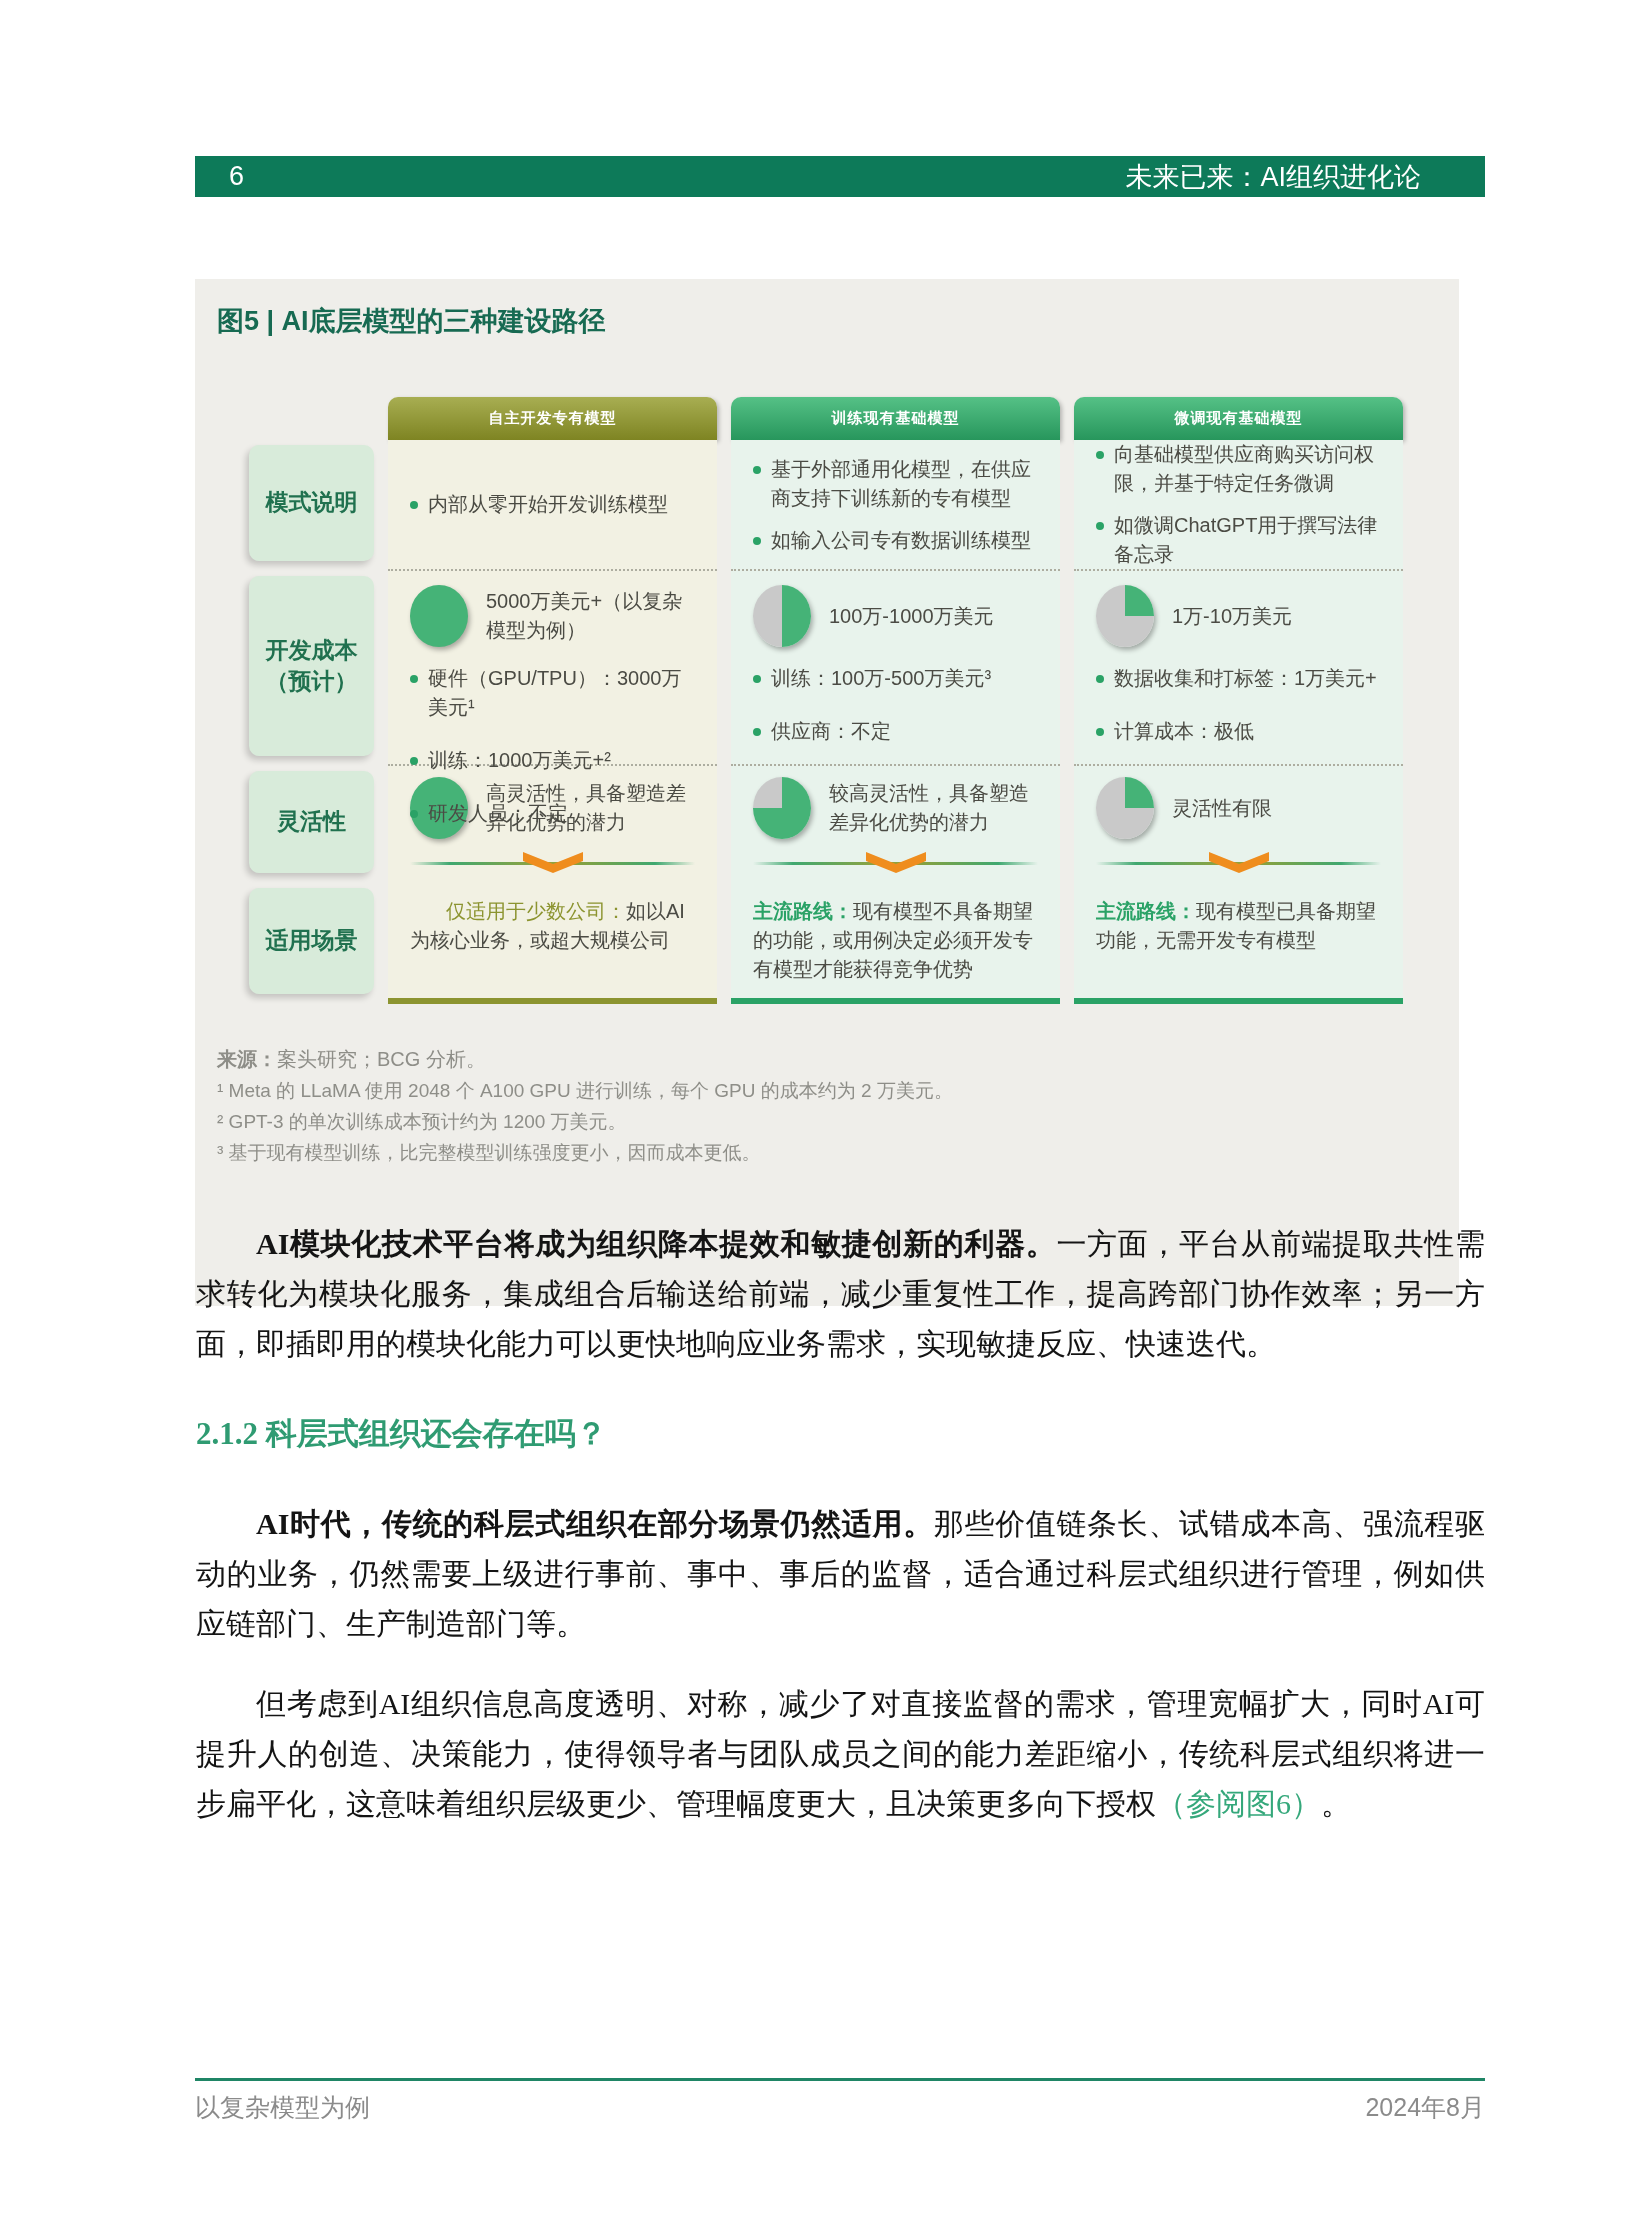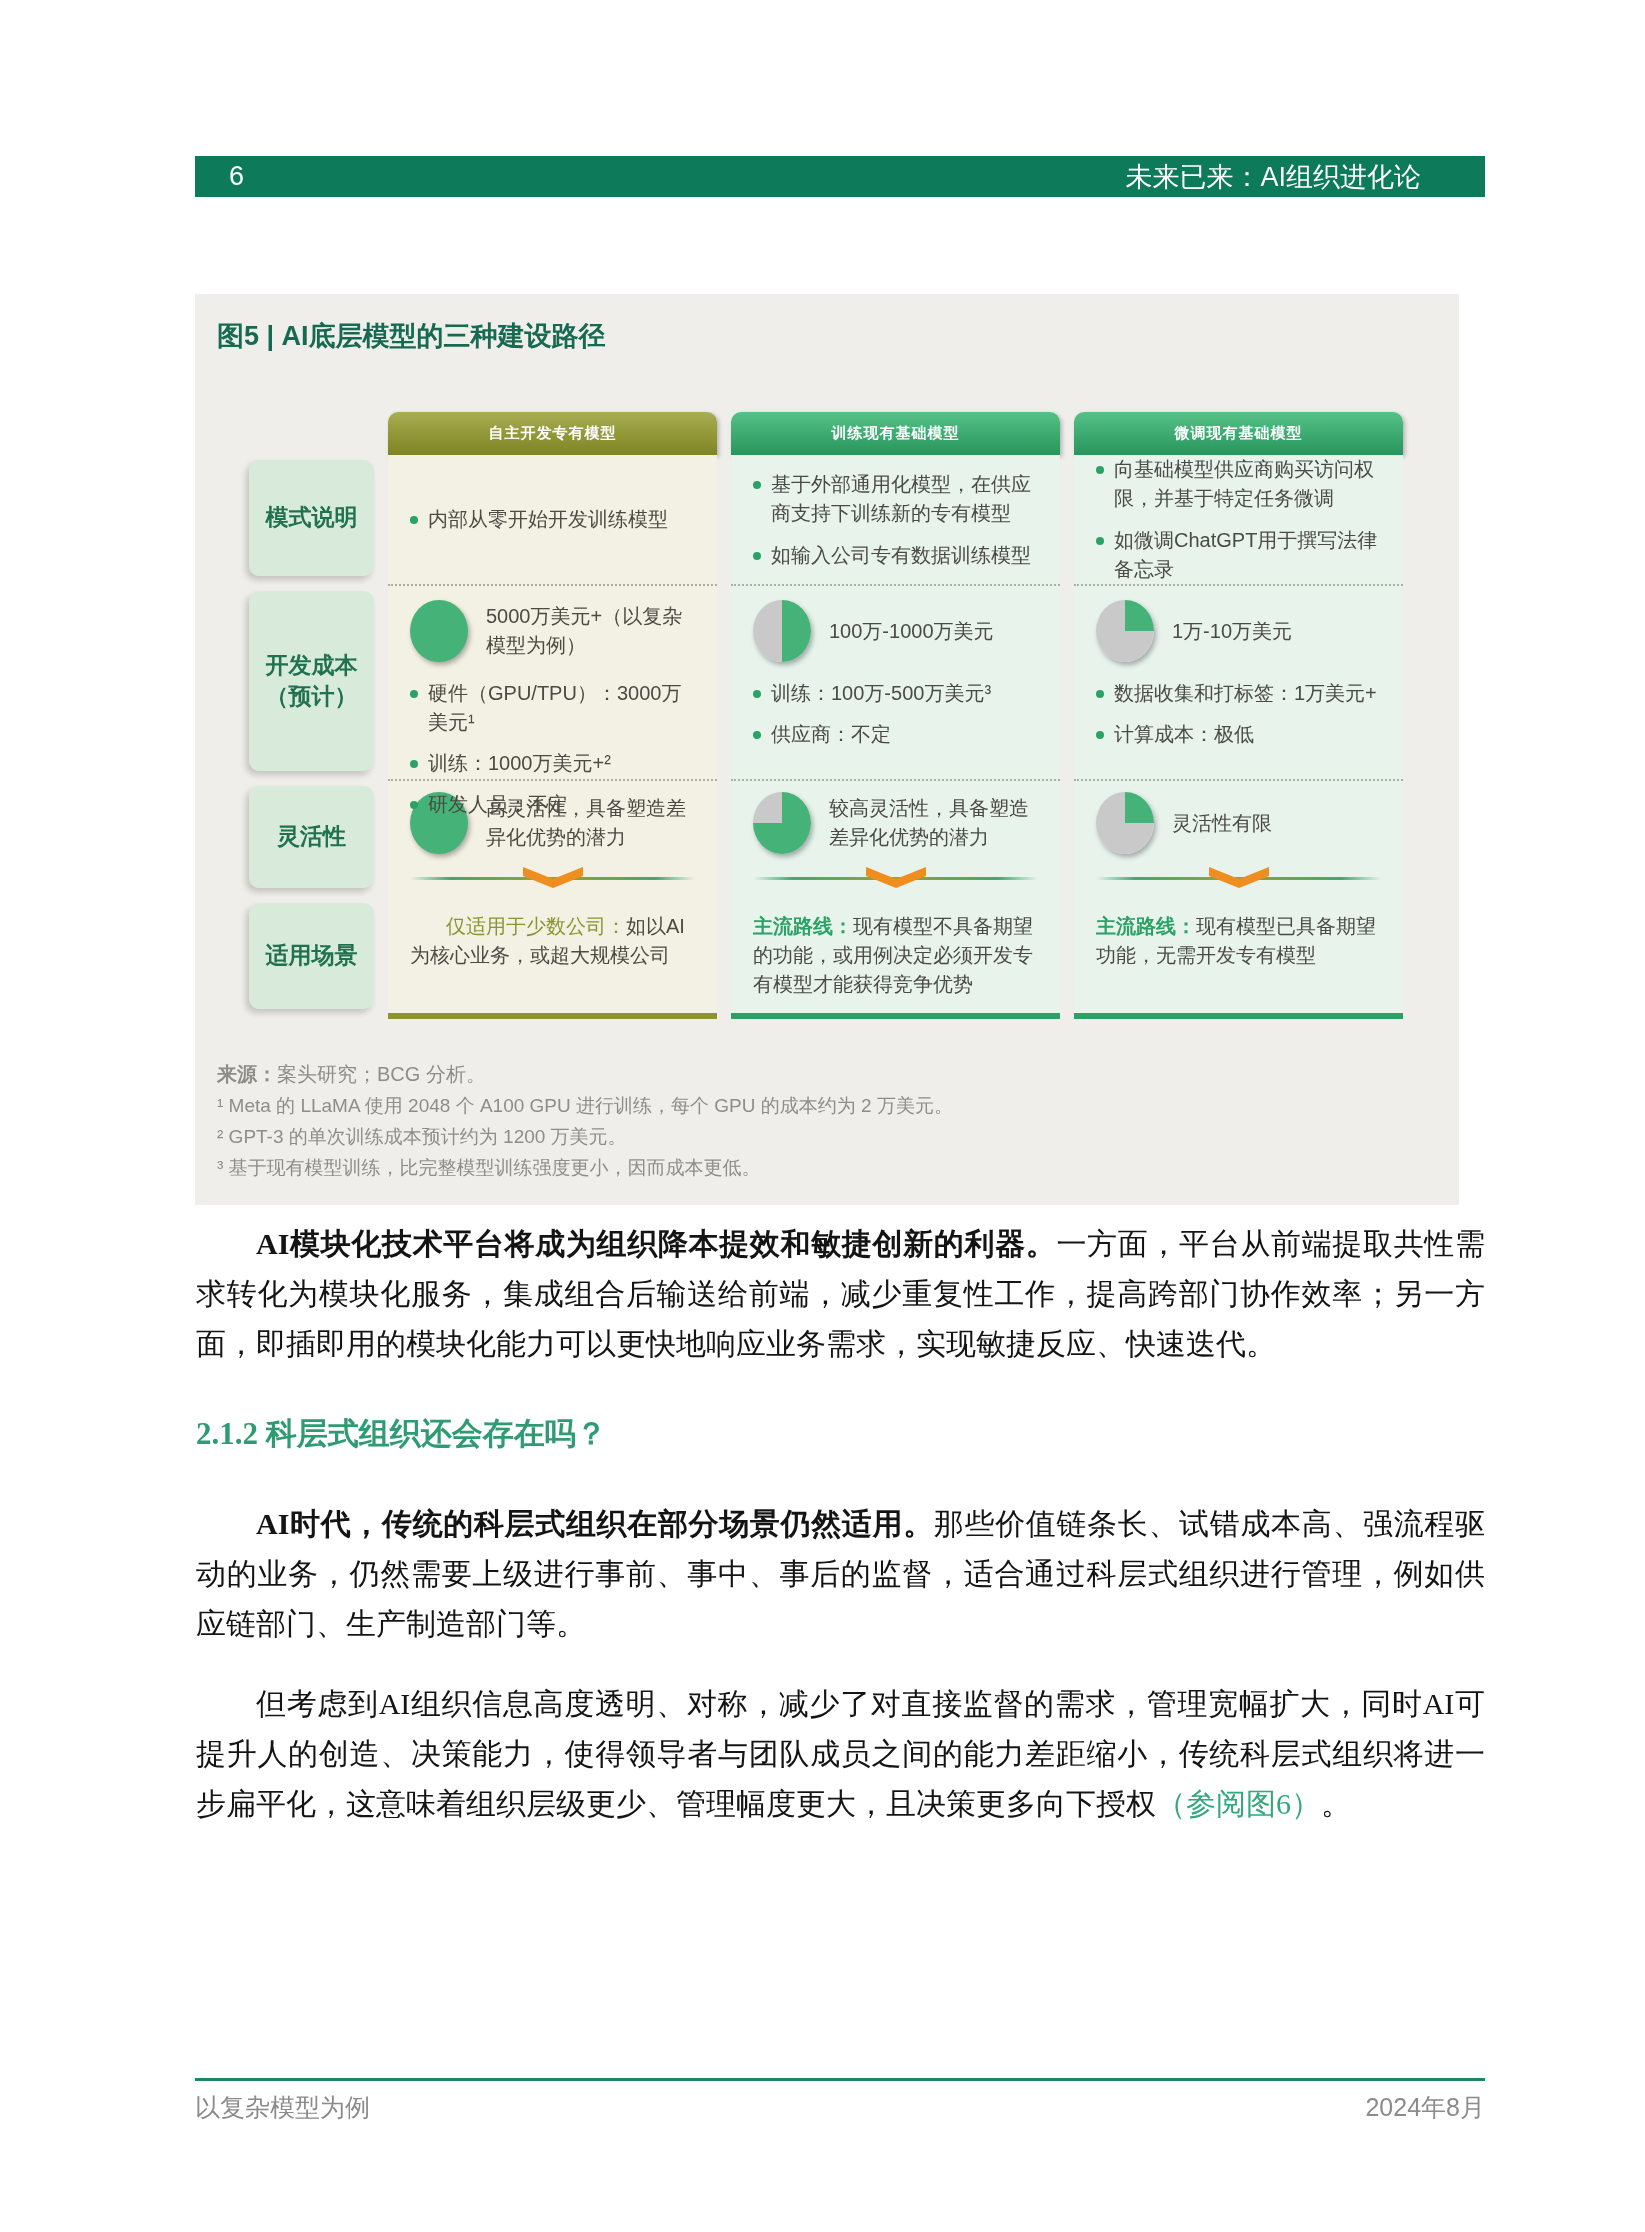--- a/index.html
+++ b/index.html
@@ -5,21 +5,21 @@
   html,body{margin:0;padding:0;background:#ffffff;}
   .page{position:relative;width:1646px;height:2233px;background:#ffffff;overflow:hidden;
         font-family:"Liberation Sans","DejaVu Sans",sans-serif;}
 
   
   .header-bar{position:absolute;left:195px;top:156px;width:1290px;height:41px;
     background:var(--brand-green);color:#ffffff;display:flex;justify-content:space-between;
     align-items:center;box-sizing:border-box;padding:0 64px 0 34px;font-size:27px;}
 
   
-  .figure{position:absolute;left:195px;top:294px;width:1264px;height:911px;
+  .figure{position:absolute;left:195px;top:279px;width:1264px;height:1027px;
     background:var(--figure-bg);box-sizing:border-box;padding-top:24px;}
   .fig-title{margin-left:22px;font-size:27px;font-weight:bold;color:var(--fig-title-green);}
 
   .fig-table{margin:58px 0 0 54px;width:1155px;display:grid;
     grid-template-columns:125px 329px 329px 329px;column-gap:14px;
     grid-template-rows:43px 131px 195px 117px 121px;}
 
   .col-header{border-radius:10px 10px 0 0;display:flex;align-items:center;justify-content:center;
     color:#fff;font-weight:bold;font-size:15px;letter-spacing:1px;
     box-shadow:2px 2px 4px rgba(0,0,0,.25);}
@@ -43,21 +43,21 @@
   .cell li::before{content:"";position:absolute;left:0;top:11px;width:8px;height:8px;
     border-radius:50%;background:var(--green-accent);}
 
   .mode-cell{display:flex;flex-direction:column;justify-content:center;}
 
   .cost-cell{padding-top:13px;}
   .pie-row{display:flex;align-items:center;gap:18px;min-height:64px;}
   .pie{width:58px;height:62px;border-radius:50%;flex:0 0 auto;
     box-shadow:2px 3px 5px rgba(0,0,0,.3);}
   .pie-text{flex:1;}
-  .cost-cell ul{margin-top:16px;gap:12px;}
+  .cost-cell ul{margin-top:16px;gap:24px;}
 
   .flex-cell{padding-top:10px;display:flex;flex-direction:column;}
   .flex-cell .grow{flex:1;}
   .divider{position:relative;height:22px;margin-bottom:9px;}
   .divider .dline{position:absolute;left:0;right:0;top:10px;height:3px;
     background:linear-gradient(90deg,rgba(63,168,112,0) 0%,#3fa870 14%,#95a23d 46%,#8fa03a 56%,#3fa870 86%,rgba(63,168,112,0) 100%);}
   .divider svg{position:absolute;left:50%;top:0;transform:translateX(-50%);}
   .divider svg path{fill:var(--orange);}
 
   .scenario-cell{padding-top:14px;border-bottom:6px solid;}

